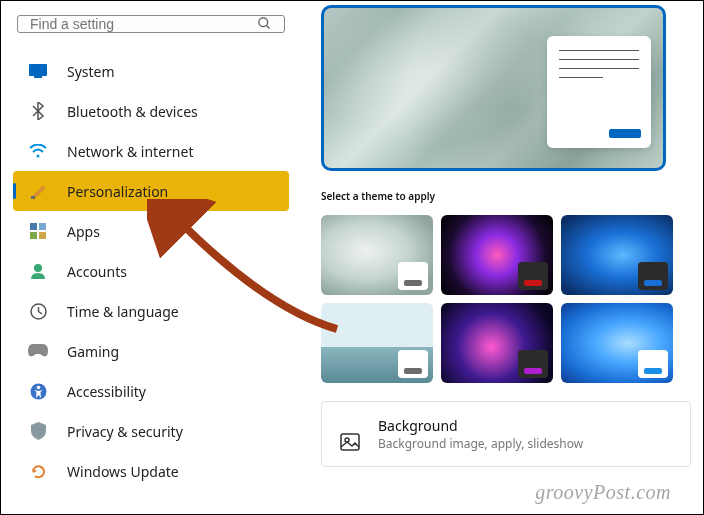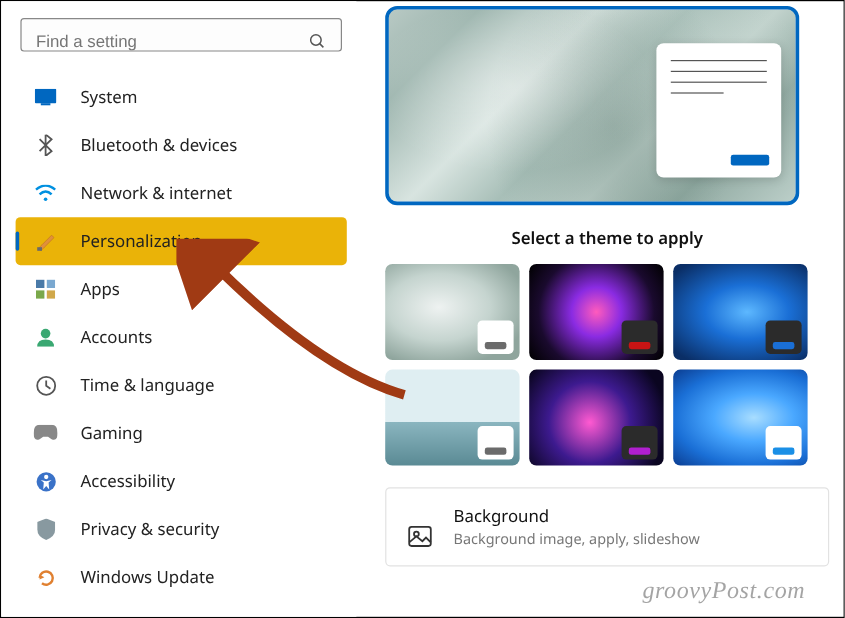--- a/index.html
+++ b/index.html
@@ -1,34 +1,34 @@
 <!DOCTYPE html>
 <html><head>
 <meta charset="utf-8">
 <style>
 * { box-sizing: border-box; margin: 0; padding: 0; }
 body { font-family: "Segoe UI", system-ui, sans-serif; background: #fff; width: 704px; height: 515px; overflow: hidden; position: relative; }
 .frame { border: 1px solid #000; width: 704px; height: 515px; position: relative; display: flex; }
 .sidebar { width: 296px; padding: 14px 4px 0 8px; background: #fff; }
-.search { display: flex; align-items: flex-end; border: 1px solid #888; border-radius: 3px; height: 28px; padding: 0 12px; margin: 0 8px 18px 8px; background: #fdfdfd; }
+.search { display: flex; align-items: flex-start; border: 1px solid #888; border-radius: 3px; height: 18px; padding: 0 12px; margin: 0 8px 18px 8px; background: #fdfdfd; }
 .search input { border: none; outline: none; flex: 1; font-size: 14px; color: #666; background: transparent; }
 .search .sicon { color: #555; font-size: 14px; }
 .nav { list-style: none; }
 .nav li { display: flex; align-items: center; height: 40px; padding: 0 12px 0 14px; font-size: 14px; color: #222; border-radius: 4px; cursor: pointer; margin: 0 4px; position: relative; }
 .nav li.selected { background: #eab308; }
 .nav li.selected::before { content: ""; position: absolute; left: 0; top: 12px; width: 3px; height: 16px; background: #0067c0; border-radius: 2px; }
 .nav .icon { width: 22px; height: 22px; margin-right: 18px; display: flex; align-items: center; justify-content: center; }
 .content { flex: 1; padding: 0 12px 0 24px; overflow: hidden; }
 .preview { width: 345px; height: 166px; border: 3px solid #0067c0; border-radius: 10px; background: linear-gradient(135deg,#b8c9c4 0%,#9db5ae 15%,#d8e4e0 35%,#a8bfb8 50%,#c2d3cd 65%,#8fa8a0 80%,#bccfc9 100%); position: relative; margin-bottom: 18px; margin-top: 4px; overflow: hidden; }
 .preview .swirl { position:absolute; inset:0; background: radial-gradient(ellipse 200px 120px at 30% 40%, rgba(255,255,255,0.35), transparent 60%), radial-gradient(ellipse 150px 180px at 55% 60%, rgba(90,120,110,0.4), transparent 70%), radial-gradient(ellipse 180px 100px at 70% 30%, rgba(200,215,210,0.5), transparent 65%); }
 .preview .popup { position: absolute; right: 12px; top: 28px; width: 104px; height: 112px; background: #fff; border-radius: 6px; padding: 14px 12px 10px; box-shadow: 0 2px 8px rgba(0,0,0,0.15); }
 .preview .popup .line { height: 1px; background: #555; margin-bottom: 8px; }
 .preview .popup .line.short { width: 55%; }
 .preview .popup .btn { position: absolute; bottom: 10px; right: 10px; width: 32px; height: 9px; background: #0067c0; border-radius: 2px; }
-.section-h { font-size: 14px; font-weight: 600; margin-bottom: 12px; color: #111; text-align: center; }
+.section-h { font-size: 10px; font-weight: 600; margin-bottom: 12px; color: #111; }
 .themes { display: grid; grid-template-columns: repeat(3, 112px); grid-gap: 8px; margin-bottom: 18px; }
 .theme { width: 112px; height: 80px; border-radius: 6px; position: relative; overflow: hidden; cursor: pointer; }
 .theme .mini { position: absolute; right: 5px; bottom: 5px; width: 30px; height: 28px; background: #fff; border-radius: 4px; display: flex; align-items: flex-end; justify-content: center; padding-bottom: 4px; }
 .theme .mini.dark { background: #2b2b2b; }
 .theme .bar { width: 18px; height: 6px; border-radius: 2px; }
 .t1 { background: radial-gradient(ellipse at 40% 45%,#eef2f1,#c5d4cf 45%,#8fa59d 80%); }
 .t2 { background: radial-gradient(circle at 50% 50%,#ff5bbd,#8a2be2 30%,#1a0a2e 70%,#000 100%); }
 .t3 { background: radial-gradient(ellipse at 55% 50%,#5db8ff,#1a6fd6 40%,#0a2e66 90%); }
 .t4 { background: linear-gradient(180deg,#dfeef2 55%,#8ab5bf 55%,#5a8a94 100%); }
 .t5 { background: radial-gradient(circle at 45% 55%,#ff5ad1,#3d1a8f 45%,#0a0520 85%); }

